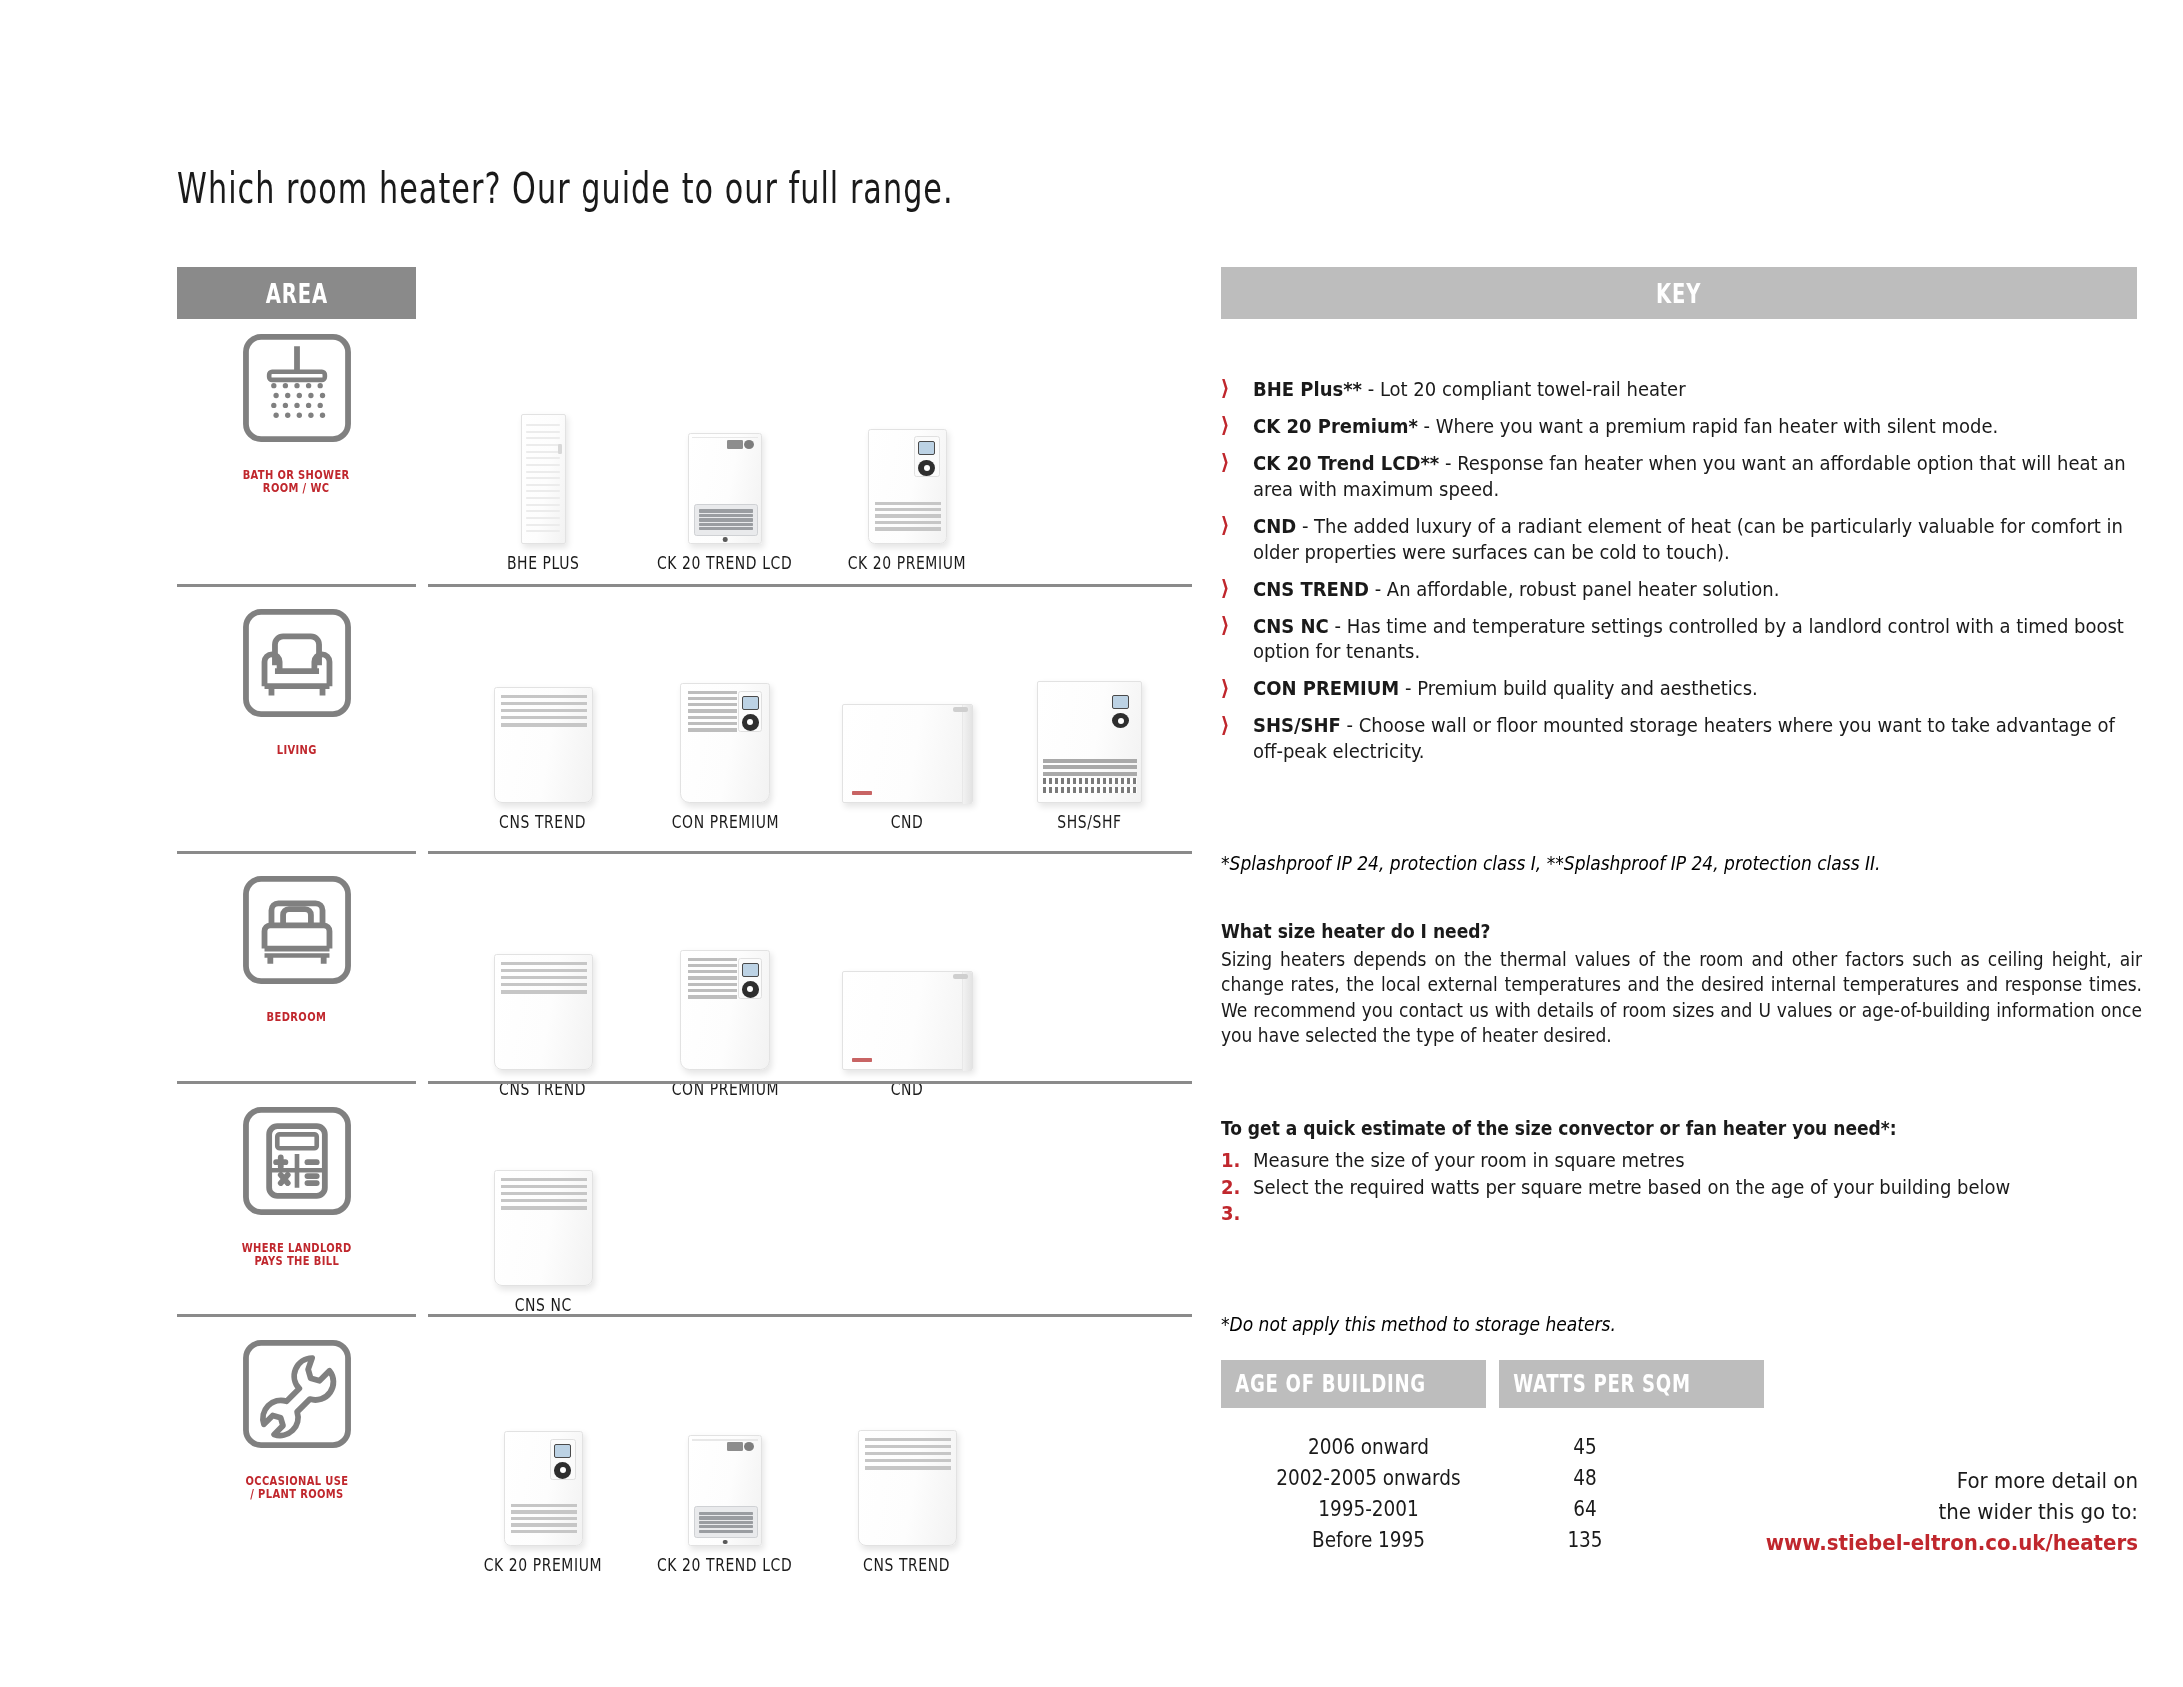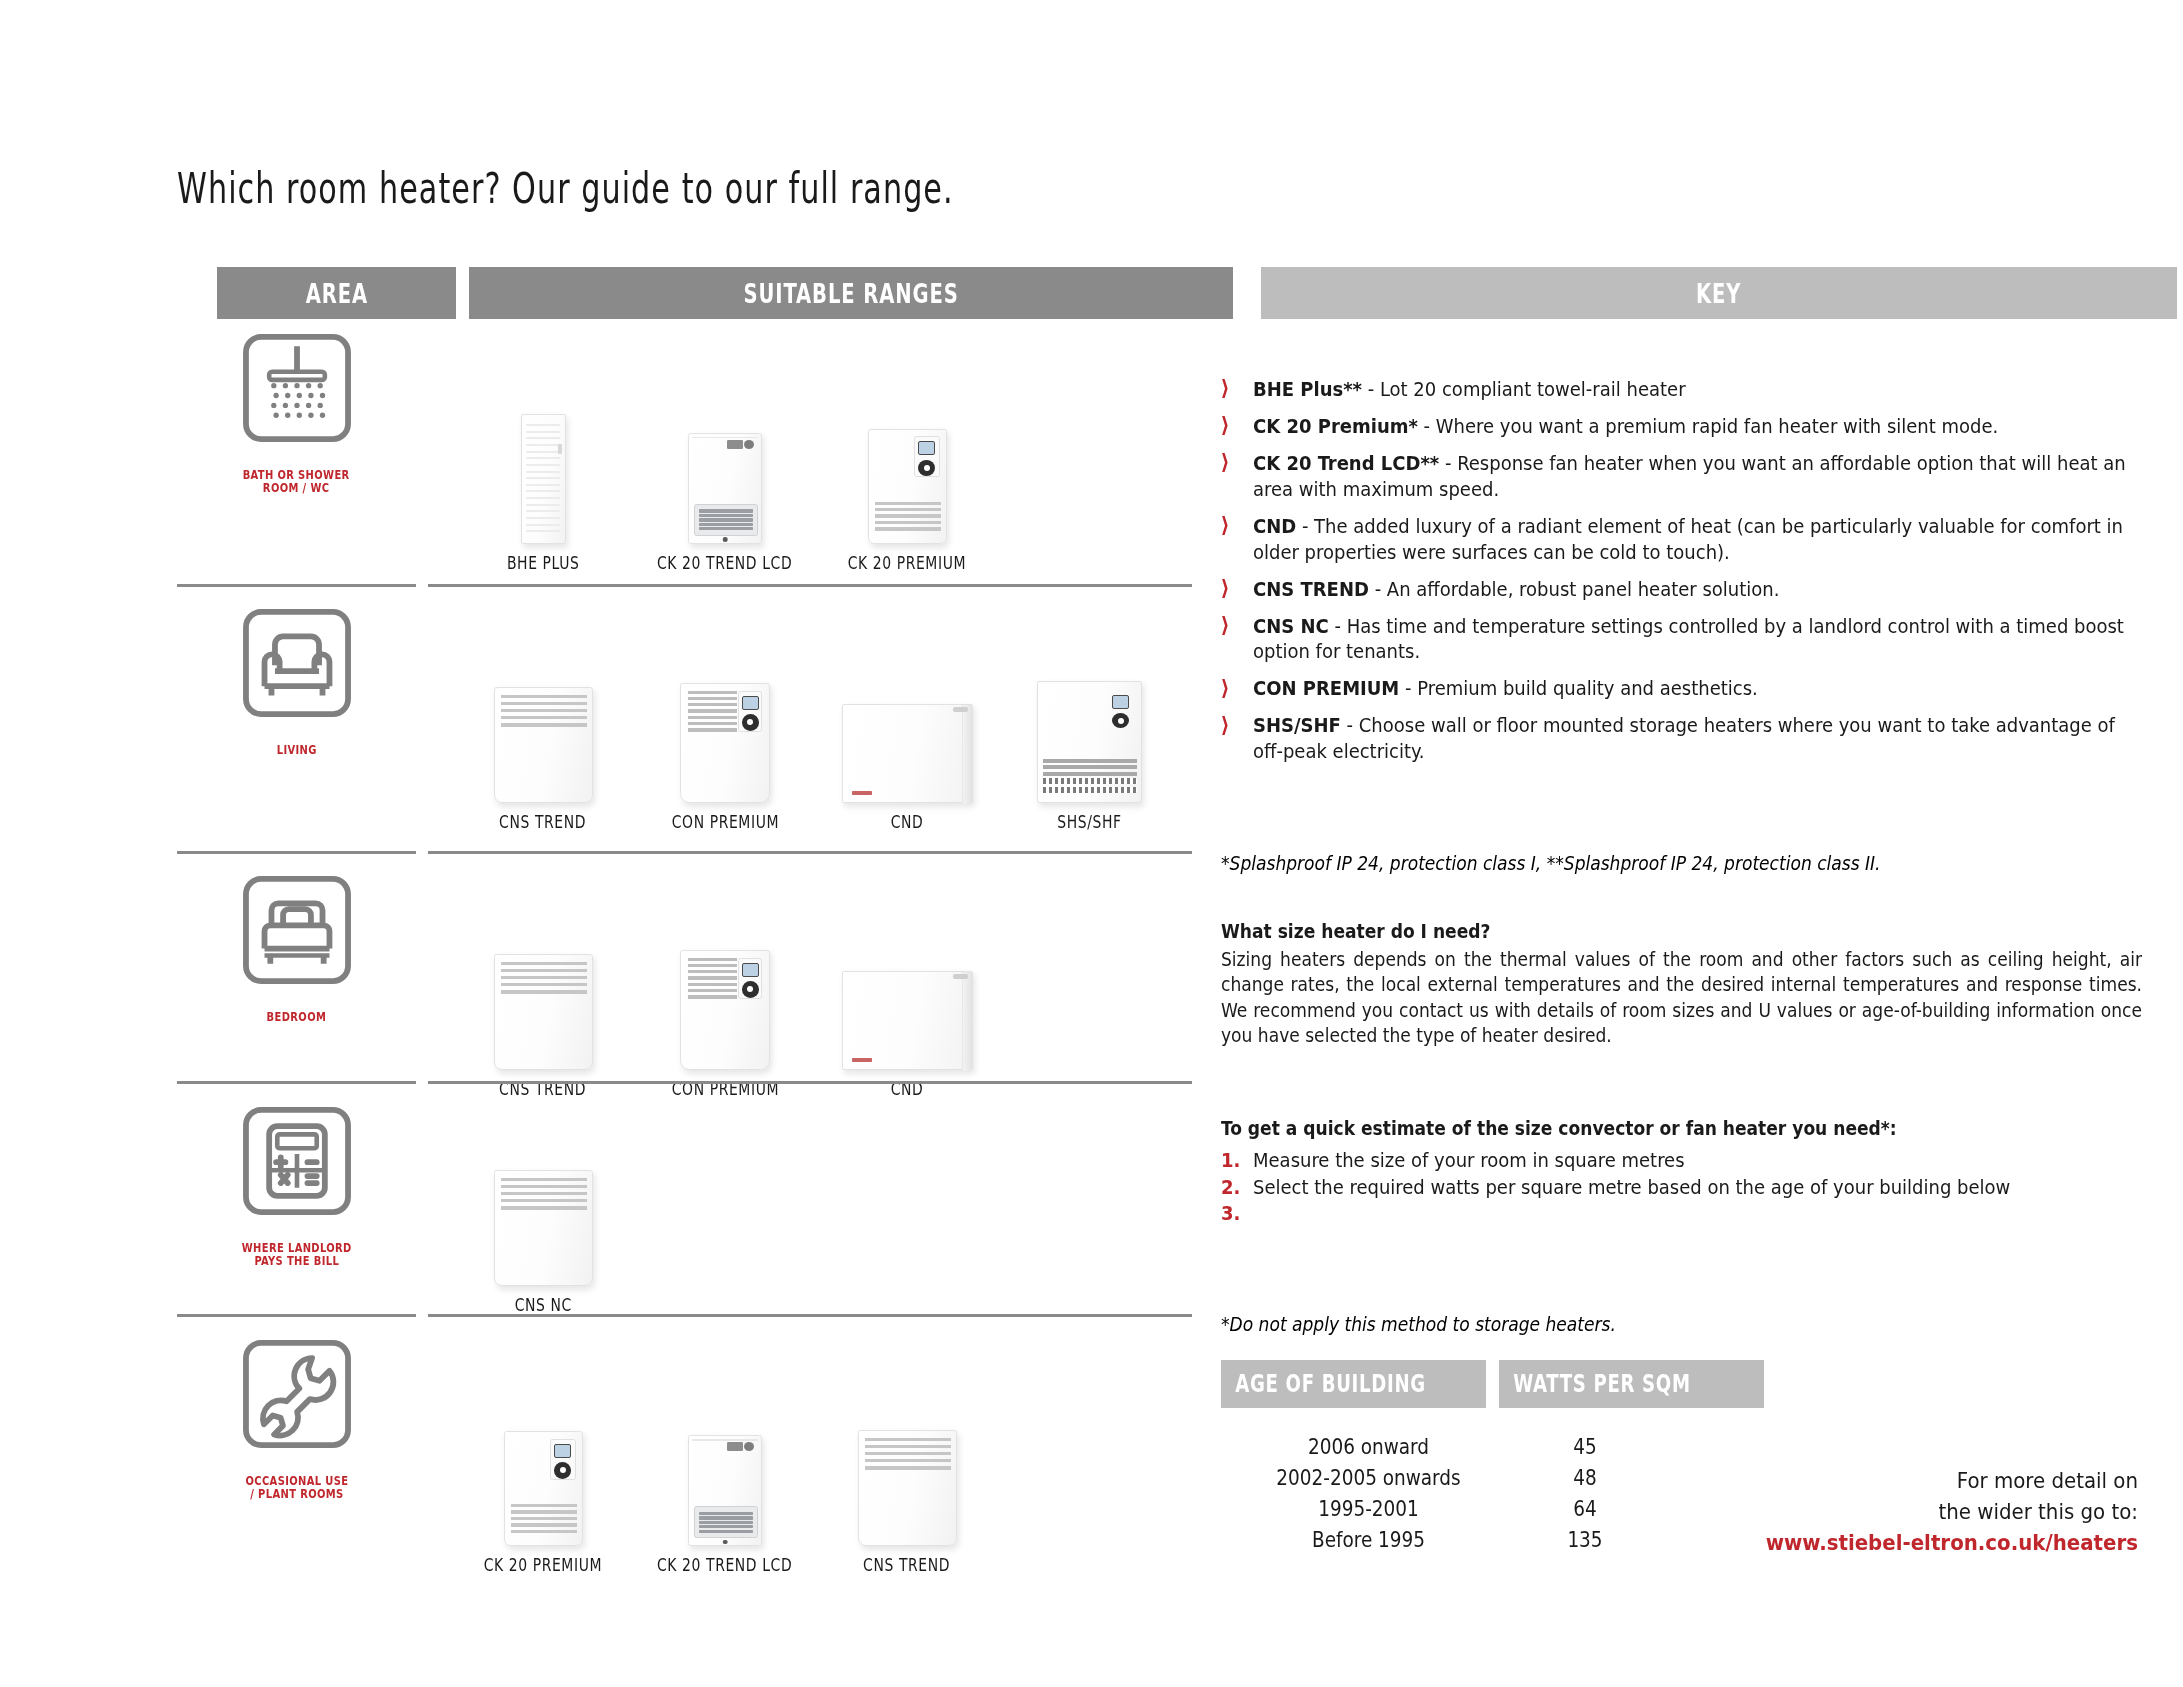--- a/index.html
+++ b/index.html
@@ -28,21 +28,20 @@
   
   .bar {
     position: absolute;
     height: 52px;
     display: flex; align-items: center; justify-content: center;
     color: #ffffff;
     font-weight: 700;
     font-size: 26.5px;
     letter-spacing: 1.1px;
     font-family: "Liberation Sans Narrow", "DejaVu Sans Condensed", "Liberation Sans", sans-serif;
-    margin-left: 40px;
   }
   .bar span { transform: scaleX(0.82); transform-origin: center; display:inline-block; }
   #bar-area   { left: 177px;  top: 267px; width: 239px;  background: #8a8a8a; }
   #bar-ranges { left: 429px;  top: 267px; width: 764px; background: #8a8a8a; }
   #bar-key    { left: 1221px; top: 267px; width: 916px; background: #bdbdbd; }
 
   
   .matrix { position: absolute; left: 177px; top: 318px; width: 1016px; }
   .divider { position: absolute; left: 0; width: 1016px; height: 3.3px; }
   .divider .seg-a { position: absolute; left: 0;    width: 239px;  height: 3.3px; background: #8a8a8a; }
@@ -161,23 +160,20 @@
 </style>
 </head>
 <body>
 
 <div class="page">
 
   <div class="title">Which room heater? Our guide to our full range.</div>
 
   <div class="bar" id="bar-area">
     <span>AREA</span>
-  </div>
-  <div class="bar" id="bar-ranges">
-    <span>SUITABLE RANGES</span>
   </div>
   <div class="bar" id="bar-key">
     <span>KEY</span>
   </div>
 
   <div class="matrix" id="matrix">
       <div class="area-cell" style="top:12px">
              <div class="area-icon"><svg width="116" height="116" viewBox="0 0 100 100" fill="none" stroke="#808080">
             <rect x="6" y="6" width="88" height="88" rx="13" stroke-width="5"></rect>
       <path d="M50 14 V36" stroke-width="5"></path>

